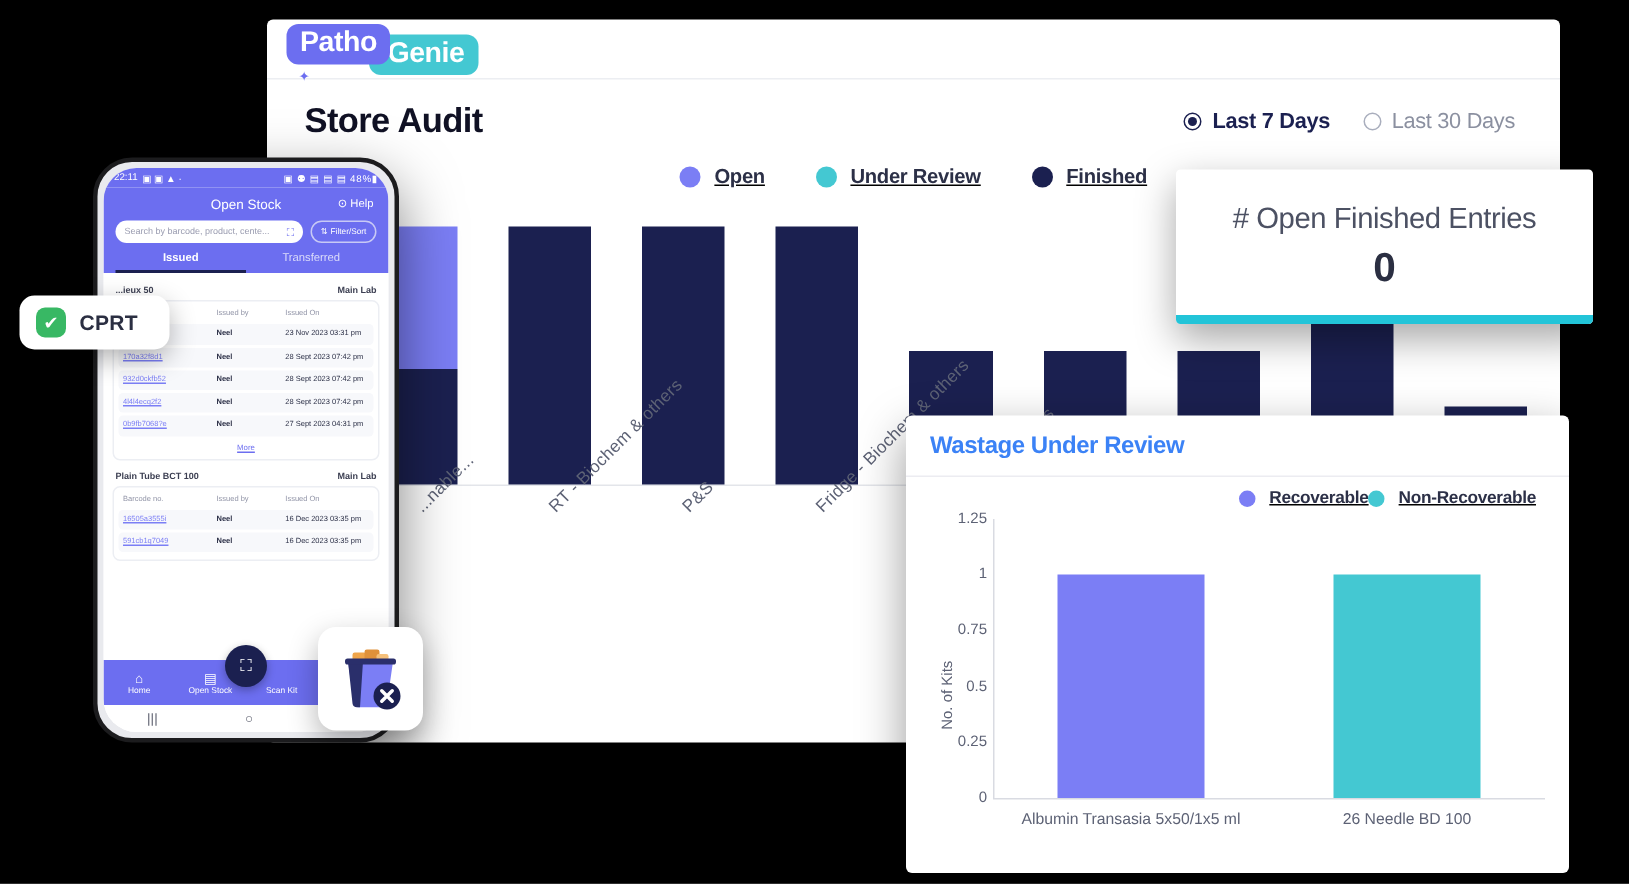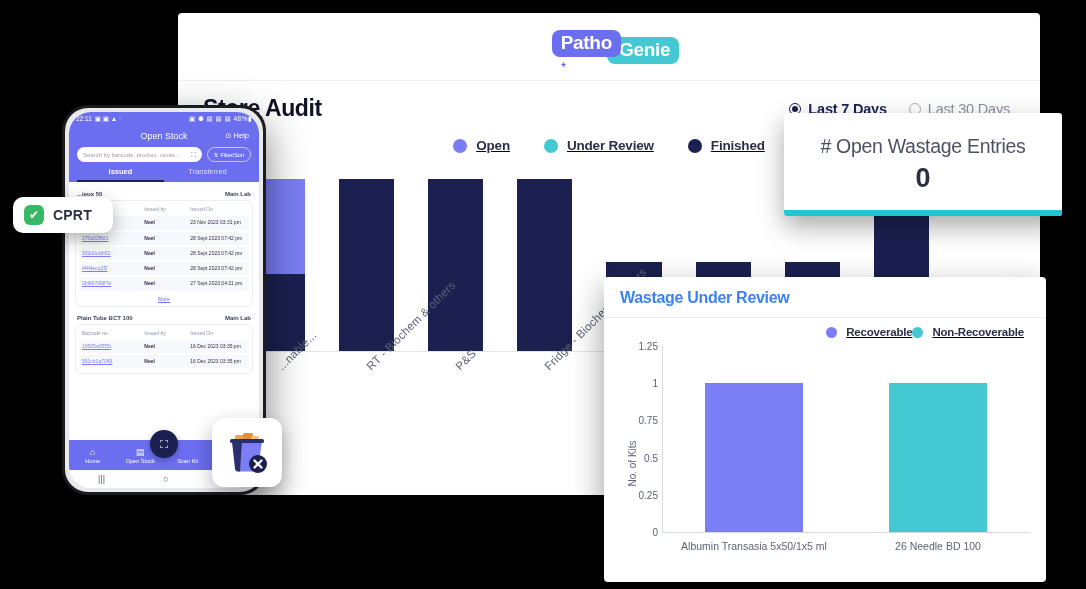--- a/index.html
+++ b/index.html
@@ -19,25 +19,24 @@
   .dash-card {
     position: absolute;
     left: 178px; top: 13px;
     width: 862px; height: 482px;
     background: #fff;
     border-radius: 4px;
     box-shadow: 0 14px 38px rgba(0,0,0,0.45);
     overflow: hidden;
   }
   .dash-topbar {
-    height: 68px;
+    height: 40px;
     border-bottom: 1px solid #eceef2;
     display: flex; align-items: center;
     padding-left: 13px;
-    justify-content: center;
   }
   
   .logo { position: relative; display: flex; align-items: flex-start; }
   .logo-a {
     background: #6c6ef0; color: #fff;
     font-weight: 700; font-size: 19px;
     padding: 2px 9px 3px 9px;
     border-radius: 8px;
     letter-spacing: -0.3px;
     position: relative; z-index: 2;
@@ -404,21 +403,21 @@
             <div class="xlabel">Lab</div>
           </div>
           <div class="xlabel-cell">
             <div class="xlabel">oth</div>
           </div>
         </div>
     </div>
   </div>
 
   <div class="kpi-card">
-    <div class="kpi-label"># Open Wastage Entries</div>
+    <div class="kpi-label"># Open Finished Entries</div>
     <div class="kpi-value">0</div>
     <div class="kpi-accent"></div>
   </div>
 
   <div class="waste-card">
     <div class="waste-title">Wastage Under Review</div>
     <div class="waste-legend">
       <div class="legend-item">
         <span class="legend-dot" style="background:#7b7ef5"></span>
         <span class="legend-text">Recoverable</span>

